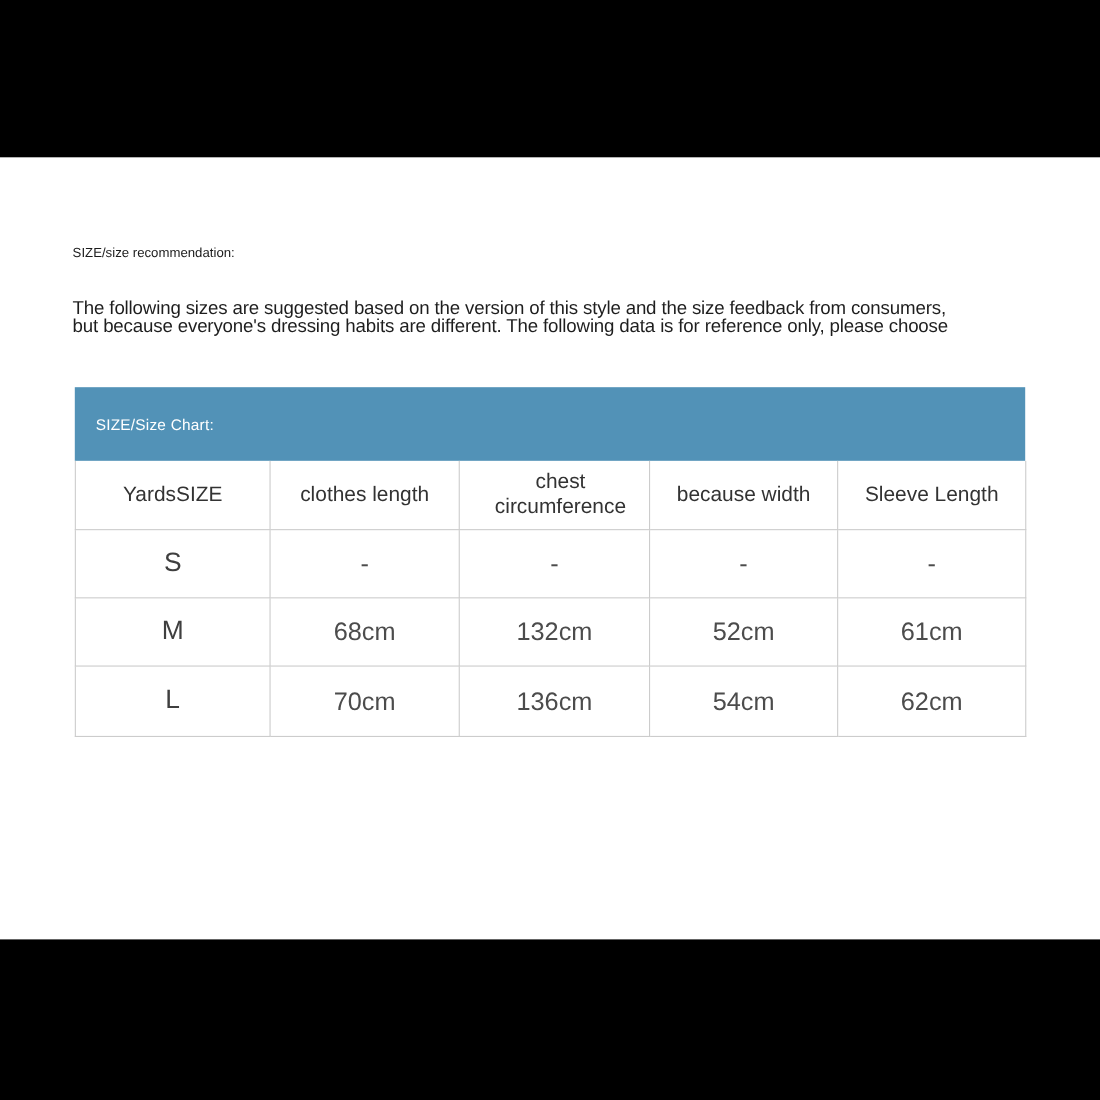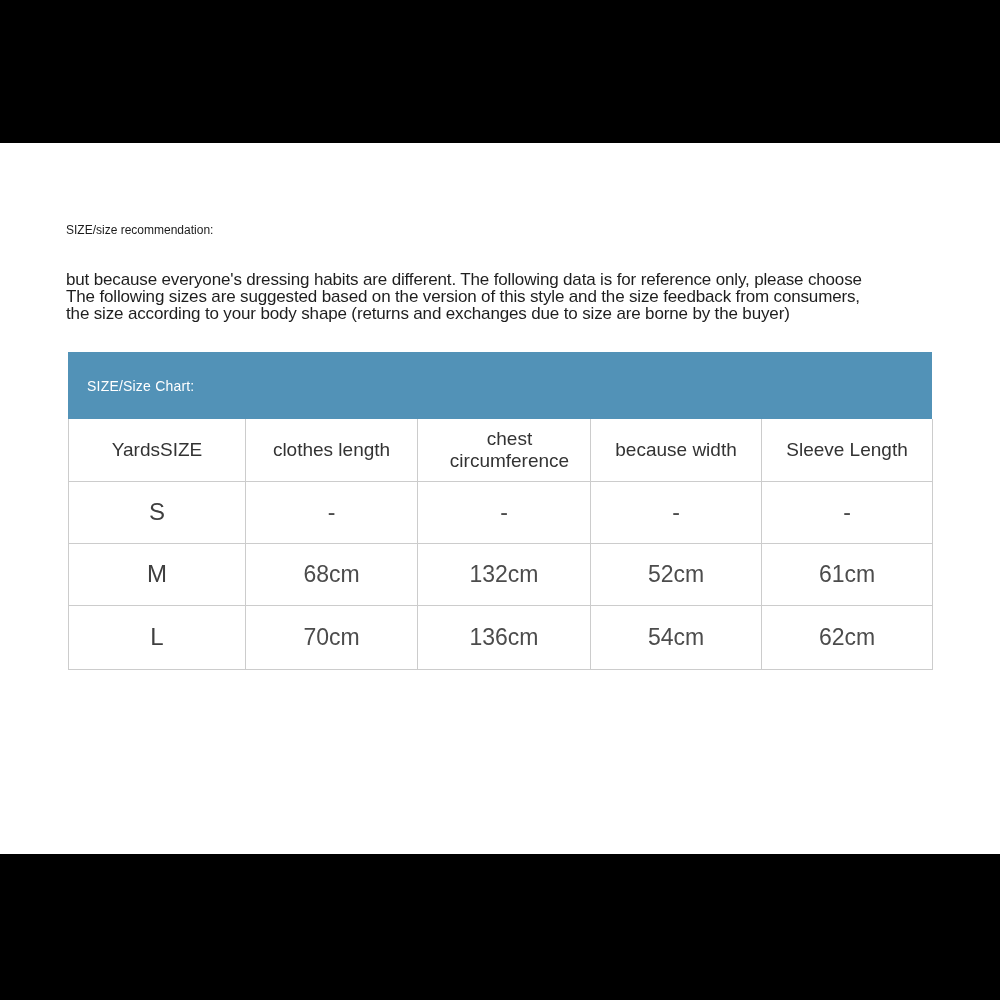--- a/index.html
+++ b/index.html
@@ -70,23 +70,22 @@
   .size-table tbody tr:last-child td { height: 64px; }
 </style>
 </head>
 <body>
 
 <div class="black-bar top"></div>
 
 <div class="heading">SIZE/size recommendation:</div>
 
 <div class="description">
+  <div class="line">The following sizes are suggested based on the version of this style and the size feedback from consumers,</div>
   <div class="line">but because everyone's dressing habits are different. The following data is for reference only, please choose</div>
-  <div class="line">The following sizes are suggested based on the version of this style and the size feedback from consumers,</div>
-  <div class="line">the size according to your body shape (returns and exchanges due to size are borne by the buyer)</div>
 </div>
 
 <div class="chart-section">
   <div class="chart-title-bar">
     <span class="chart-title-text">SIZE/Size Chart:</span>
   </div>
 
   <table class="size-table">
     <colgroup>
       <col style="width:177px">

